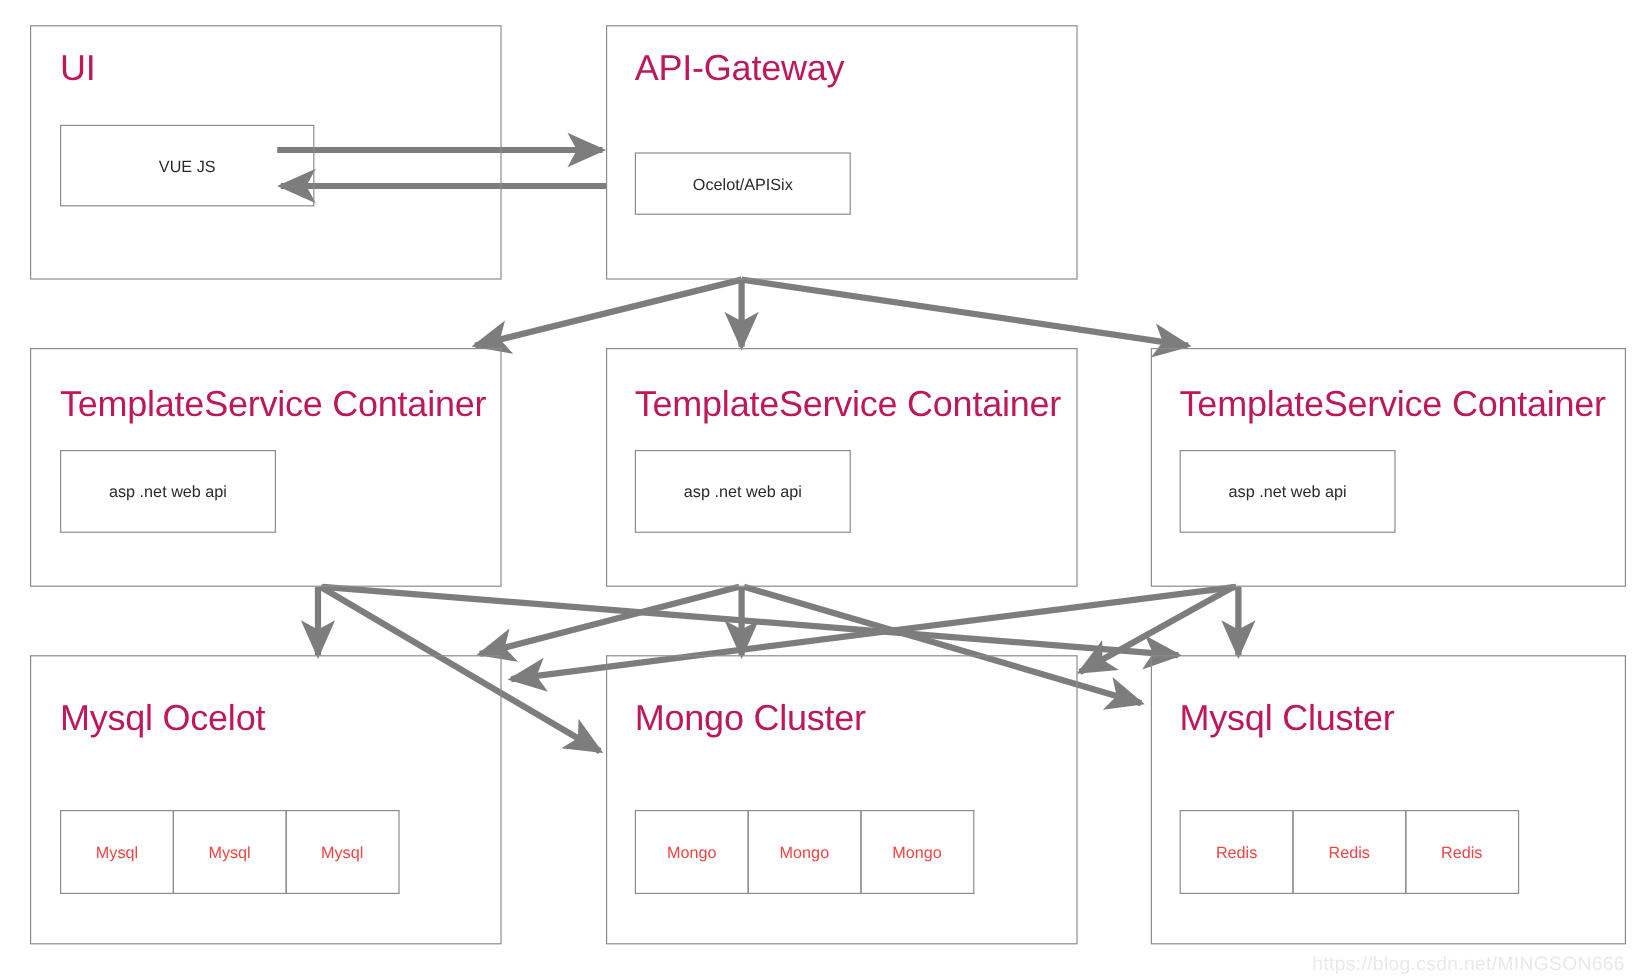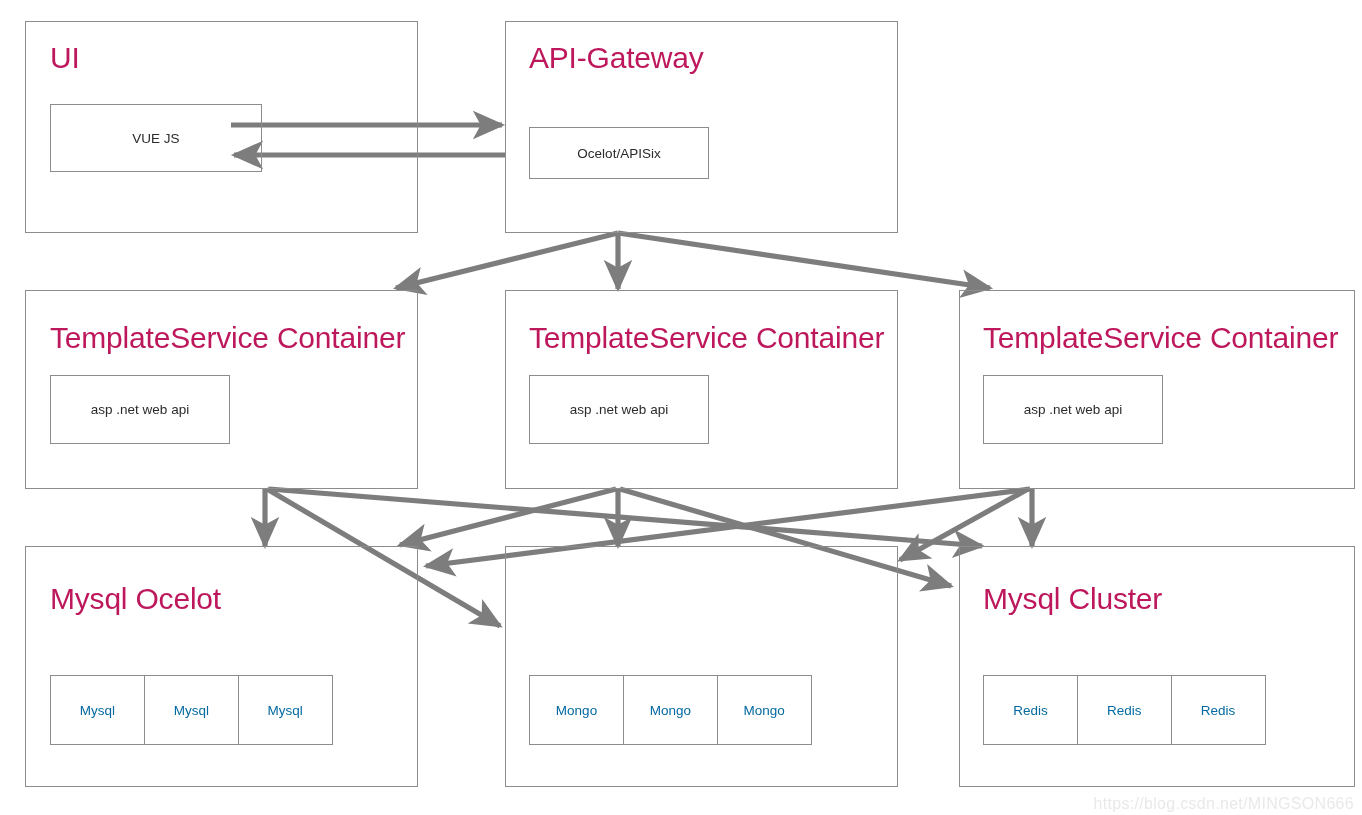--- a/index.html
+++ b/index.html
@@ -62,21 +62,21 @@
     display: flex;
     box-sizing: border-box;
   }
   .cell {
     box-sizing: border-box;
     border: 1.2px solid #8c8c8c;
     display: flex;
     align-items: center;
     justify-content: center;
     font-size: 13.5px;
-    color: #0369a1;
+    color: #ef4444;
     white-space: nowrap;
   }
   .cell + .cell {
     margin-left: -1.2px;
   }
   .watermark {
     position: absolute;
     right: 8px;
     bottom: 2px;
     font-size: 16px;
@@ -152,20 +152,21 @@
 
   <div class="node-box" style="left:25px; top:546px; width:393px; height:241px;"></div>
   <div class="node-title title-lg" style="left:50px; top:582px;">Mysql Ocelot</div>
   <div class="cell-row" style="left:50px; top:675px; width:285px; height:70px;">
     <div class="cell" style="width:95px; height:70px;">Mysql</div>
     <div class="cell" style="width:95px; height:70px;">Mysql</div>
     <div class="cell" style="width:95px; height:70px;">Mysql</div>
   </div>
 
   <div class="node-box" style="left:505px; top:546px; width:393px; height:241px;"></div>
+  <div class="node-title title-lg" style="left:529px; top:582px;">Mongo Cluster</div>
   <div class="cell-row" style="left:529px; top:675px; width:285px; height:84px;">
     <div class="cell" style="width:95px; height:70px;">Mongo</div>
     <div class="cell" style="width:95px; height:70px;">Mongo</div>
     <div class="cell" style="width:95px; height:70px;">Mongo</div>
   </div>
 
   <div class="node-box" style="left:959px; top:546px; width:396px; height:241px;"></div>
   <div class="node-title title-lg" style="left:983px; top:582px;">Mysql Cluster</div>
   <div class="cell-row" style="left:983px; top:675px; width:285px; height:68px;">
     <div class="cell" style="width:95px; height:70px;">Redis</div>

